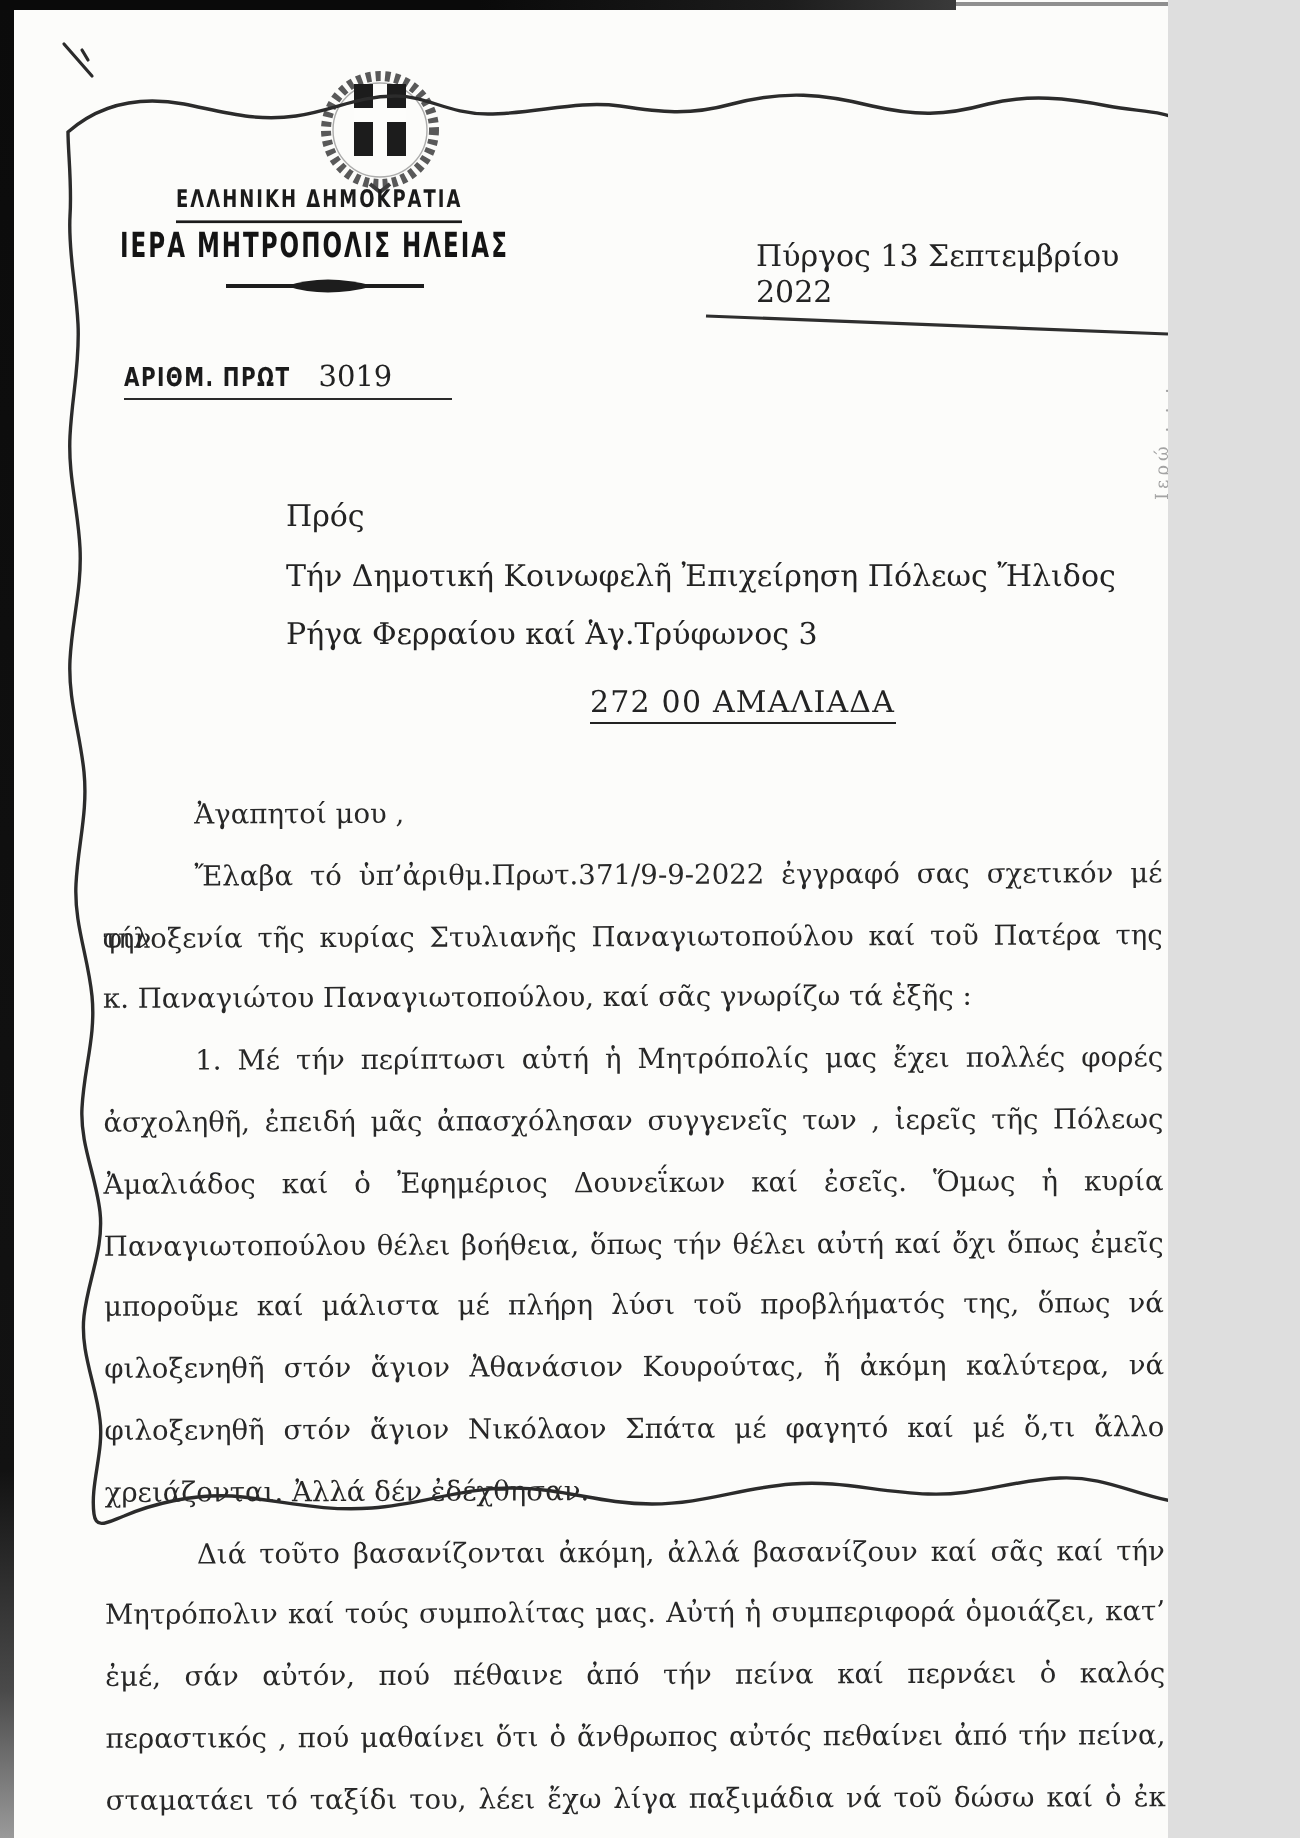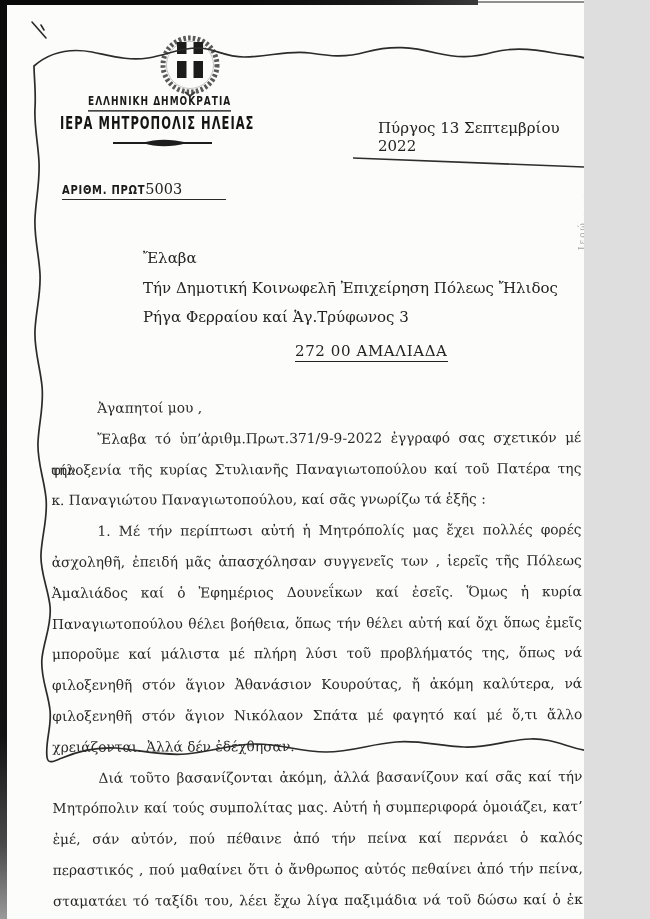--- a/index.html
+++ b/index.html
@@ -31,21 +31,21 @@
     border-bottom:1.4px solid #1b1b1b; padding-bottom:2px;
   }
   .lh-org {
     position:absolute; left:60px; top:112px; z-index:2;
     font-family:"DejaVu Sans", sans-serif; font-weight:bold;
     font-size:11.5px; letter-spacing:1px; color:#141414;
     transform:scale(1,1.5); transform-origin:left top;
   }
   .protocol {
     position:absolute; left:62px; top:180px; z-index:2;
-    width:164px; height:20px; display:flex; align-items:flex-end; gap:0;
+    width:164px; height:20px; display:flex; align-items:flex-end; gap:14px;
     border-bottom:1.6px solid #2a2a2a; padding-bottom:2px;
   }
   .protocol .label {
     font-family:"DejaVu Sans", sans-serif; font-weight:bold;
     font-size:10px; letter-spacing:.7px; color:#1b1b1b;
     transform:scale(1,1.3); transform-origin:left bottom;
   }
   .protocol .number { font-size:14.5px; color:#222; }
   .date-line { position:absolute; left:378px; top:119px; z-index:2; font-size:15px; color:#232323; }
 
@@ -88,29 +88,29 @@
     <rect x="28.5" y="8" width="7" height="36" fill="#fdfdfb"></rect>
     <rect x="19" y="20" width="26" height="7" fill="#fdfdfb"></rect>
     <path d="M27 58 L32 62 L37 58" fill="none" stroke="#3c3c3c" stroke-width="2"></path>
   </svg>
 
   <div class="lh-country">ΕΛΛΗΝΙΚΗ ΔΗΜΟΚΡΑΤΙΑ</div>
   <div class="lh-org">ΙΕΡΑ ΜΗΤΡΟΠΟΛΙΣ ΗΛΕΙΑΣ</div>
 
   <div class="protocol">
     <span class="label">ΑΡΙΘΜ. ΠΡΩΤ</span>
-    <span class="number">5003</span>
+    <span class="number">3019</span>
   </div>
 
   <div class="date-line">Πύργος 13 Σεπτεμβρίου 2022</div>
 
   <div class="margin-note">Ιερώ . . .</div>
 
   <div class="recipient">
-    <div class="rline">Ἔλαβα</div>
+    <div class="rline">Πρός</div>
     <div>
 
     <div class="rline">Τήν Δημοτική  Κοινωφελῆ Ἐπιχείρηση Πόλεως Ἤλιδος</div>
         <div class="rline">Ρήγα Φερραίου καί Ἁγ.Τρύφωνος 3</div>
       </div>
     <span class="city">272 00 ΑΜΑΛΙΑΔΑ</span>
   </div>
 
   <div class="letter-body">
     <div class="bline indent nojust">Ἀγαπητοί μου ,</div>

